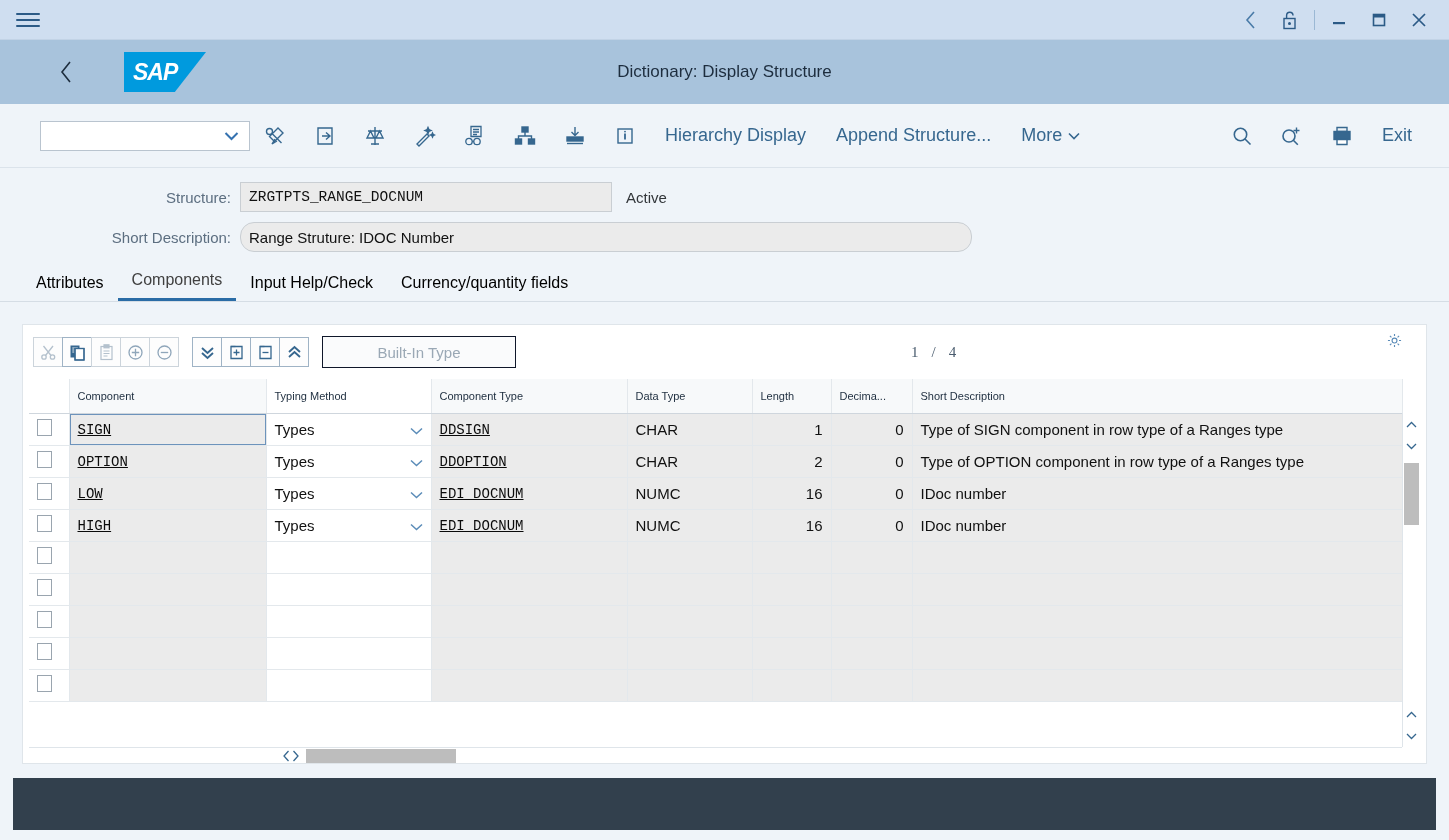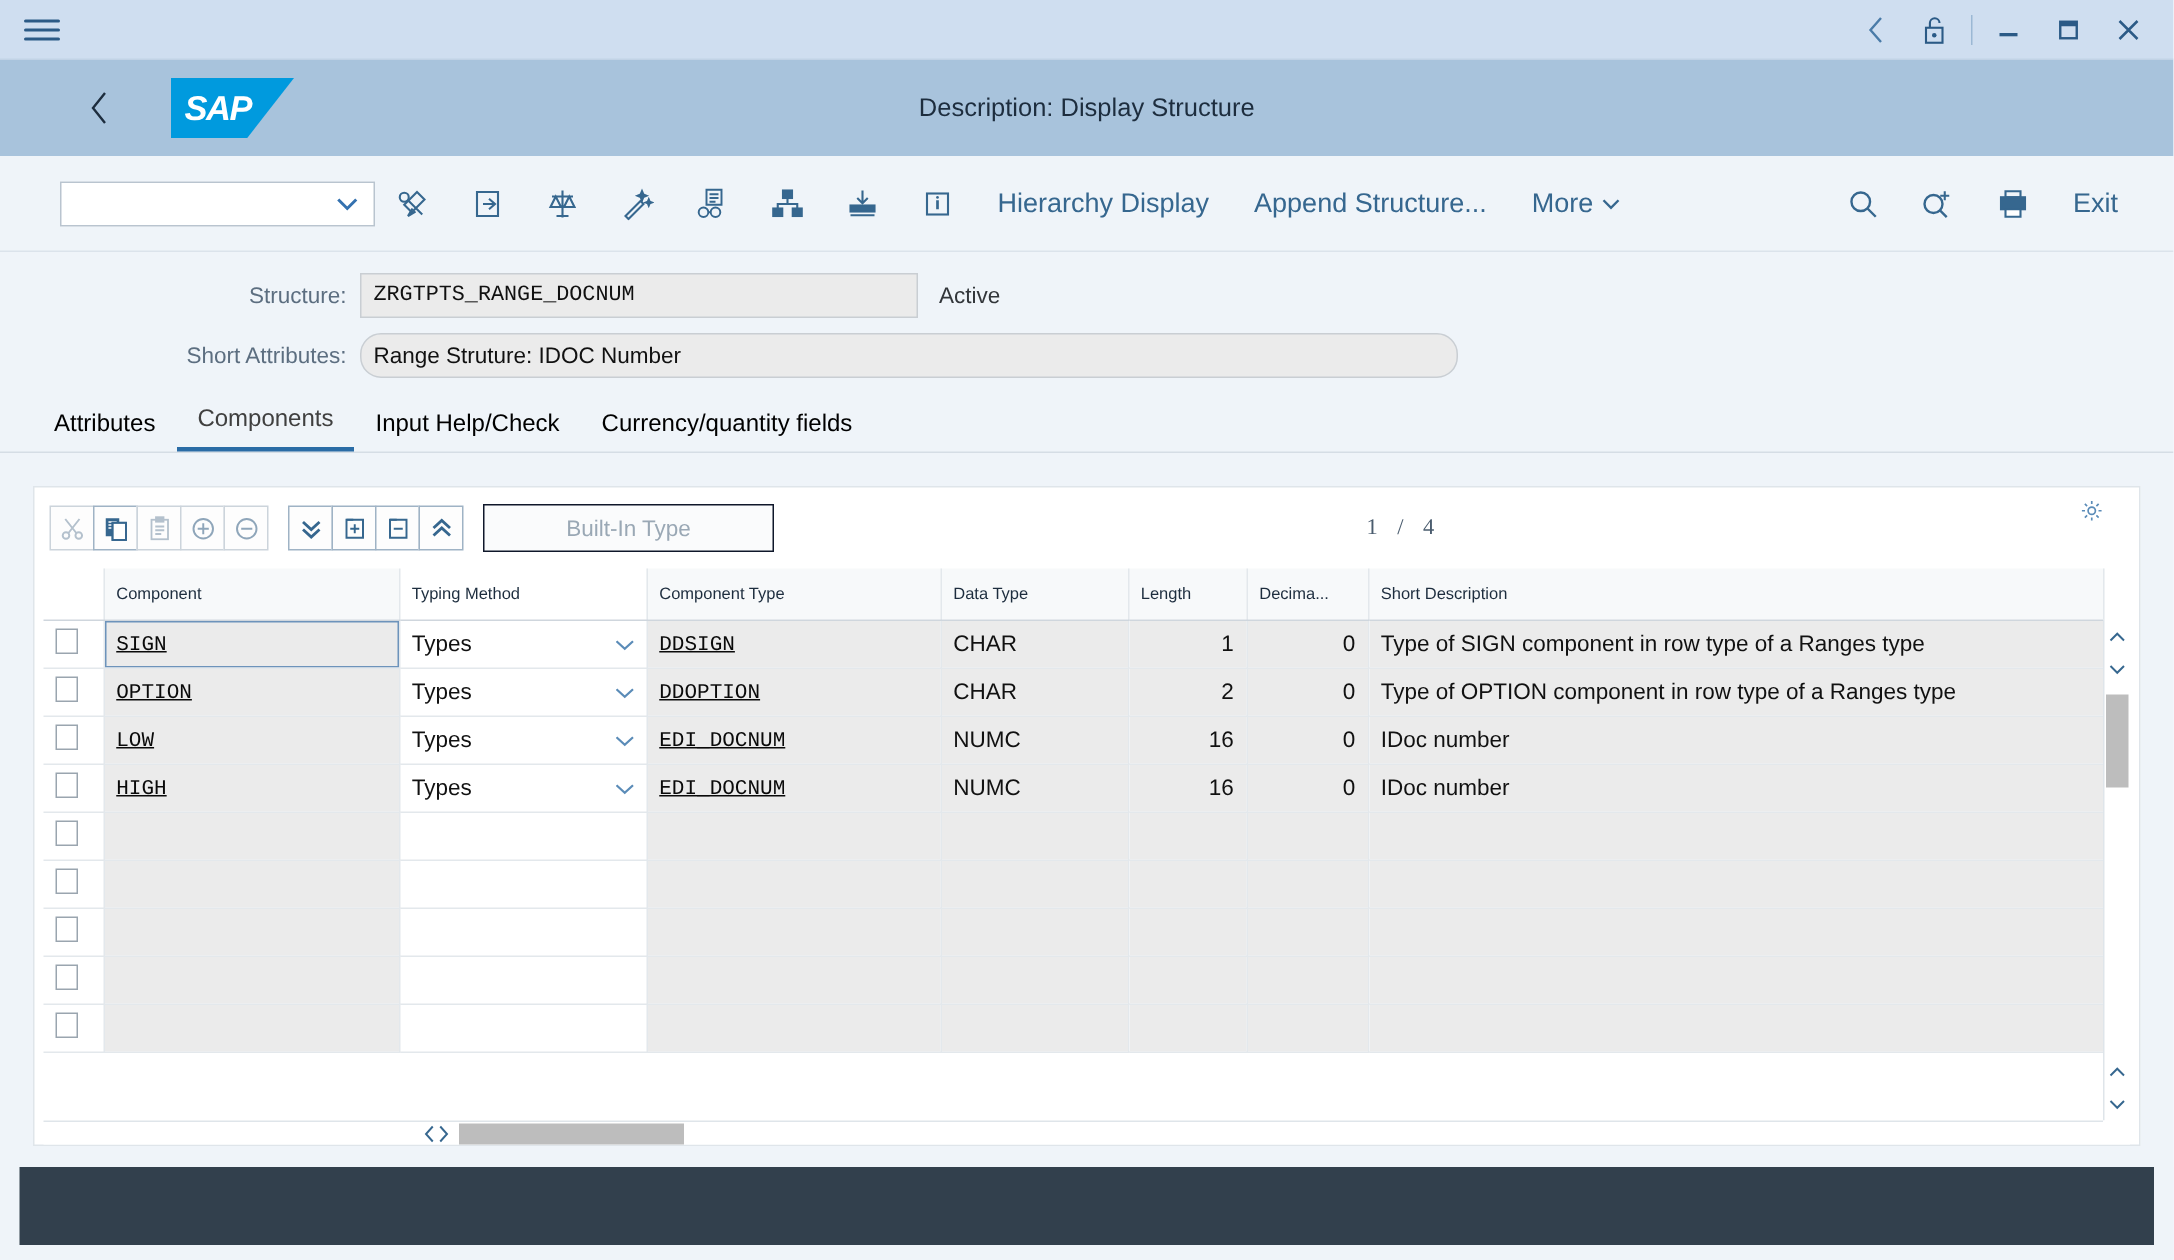--- a/index.html
+++ b/index.html
@@ -37,21 +37,21 @@
   .apphdr {
     height: 64px; background: #a8c3dc;
     display: flex; align-items: center; position: relative;
   }
   .back-chev {
     width: 44px; height: 44px; margin-left: 44px;
     display: flex; align-items: center; justify-content: center;
     cursor: pointer;
   }
   .sap-logo {
-    margin-left: 26px;
+    margin-left: 36px;
     width: 82px; height: 40px;
     background: #009ade;
     clip-path: polygon(0 0, 100% 0, 62% 100%, 0 100%);
     display: flex; align-items: center;
     position: relative;
   }
   .sap-logo span {
     color: #fff; font-weight: bold; font-size: 23px;
     font-style: italic; letter-spacing: -1px;
     margin-left: 9px;
@@ -262,21 +262,21 @@
 
 <div class="apphdr">
   <div class="back-chev">
     <svg width="13" height="22" viewBox="0 0 13 22" fill="none">
         <path d="M10 1L2 11l8 10" stroke="#1d2d3e" stroke-width="1.6" fill="none"></path>
       </svg>
   </div>
   <div class="sap-logo">
     <span>SAP</span>
   </div>
-  <div class="app-title">Description: Display Structure</div>
+  <div class="app-title">Dictionary: Display Structure</div>
 </div>
 
 <div class="toolbar">
   <div class="combo">
     <svg width="15" height="10" viewBox="0 0 15 10">
         <path d="M1.5 2l6 6 6-6" stroke="#3572b0" stroke-width="2" fill="none"></path>
       </svg>
   </div>
 
   <div class="tb-icon">
@@ -370,21 +370,21 @@
   <div class="tb-text">Exit</div>
 </div>
 
 <div class="form">
   <div class="frow">
     <div class="flabel">Structure:</div>
     <div class="finput mono">ZRGTPTS_RANGE_DOCNUM</div>
     <div class="fstatus">Active</div>
   </div>
   <div class="frow">
-    <div class="flabel">Short Attributes:</div>
+    <div class="flabel">Short Description:</div>
     <div class="finput wide">Range Struture: IDOC Number</div>
   </div>
 </div>
 
 <div class="tabs">
   <div class="tab">Attributes</div>
   <div class="tab active">Components</div>
   <div class="tab">Input Help/Check</div>
   <div class="tab">Currency/quantity fields</div>
 </div>

